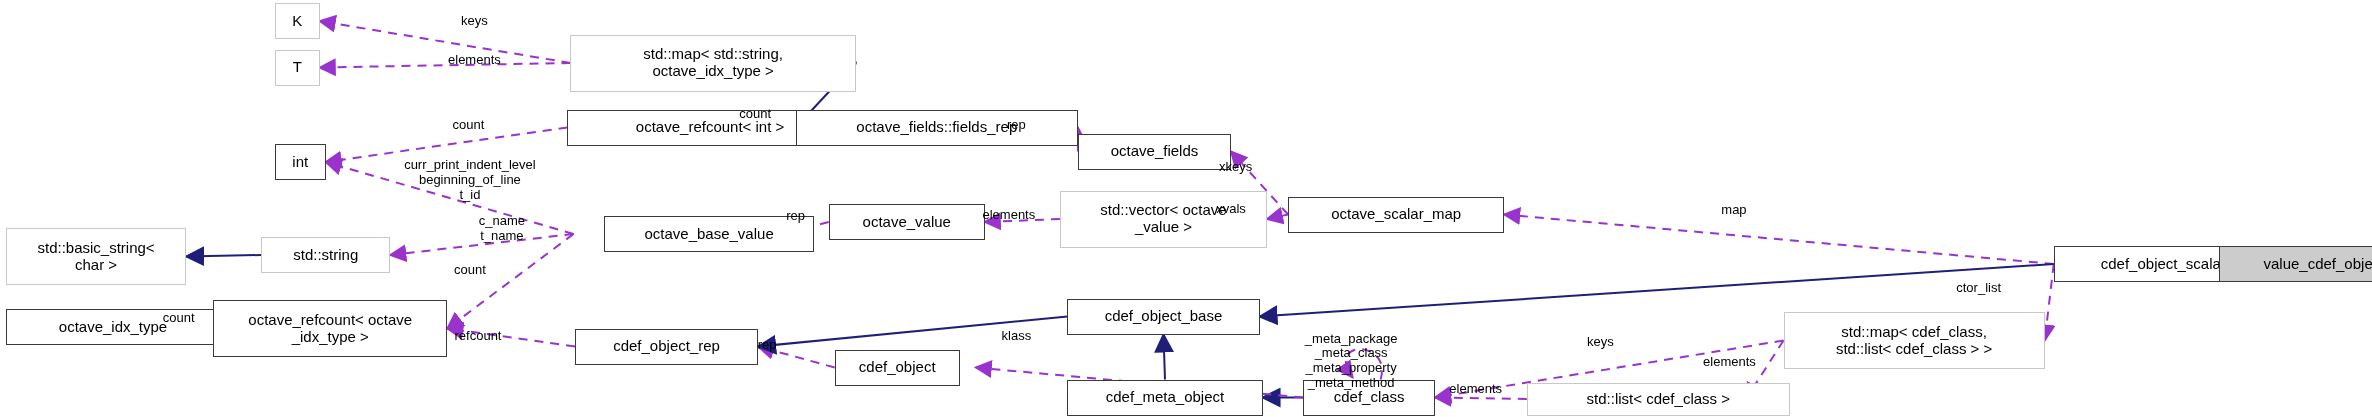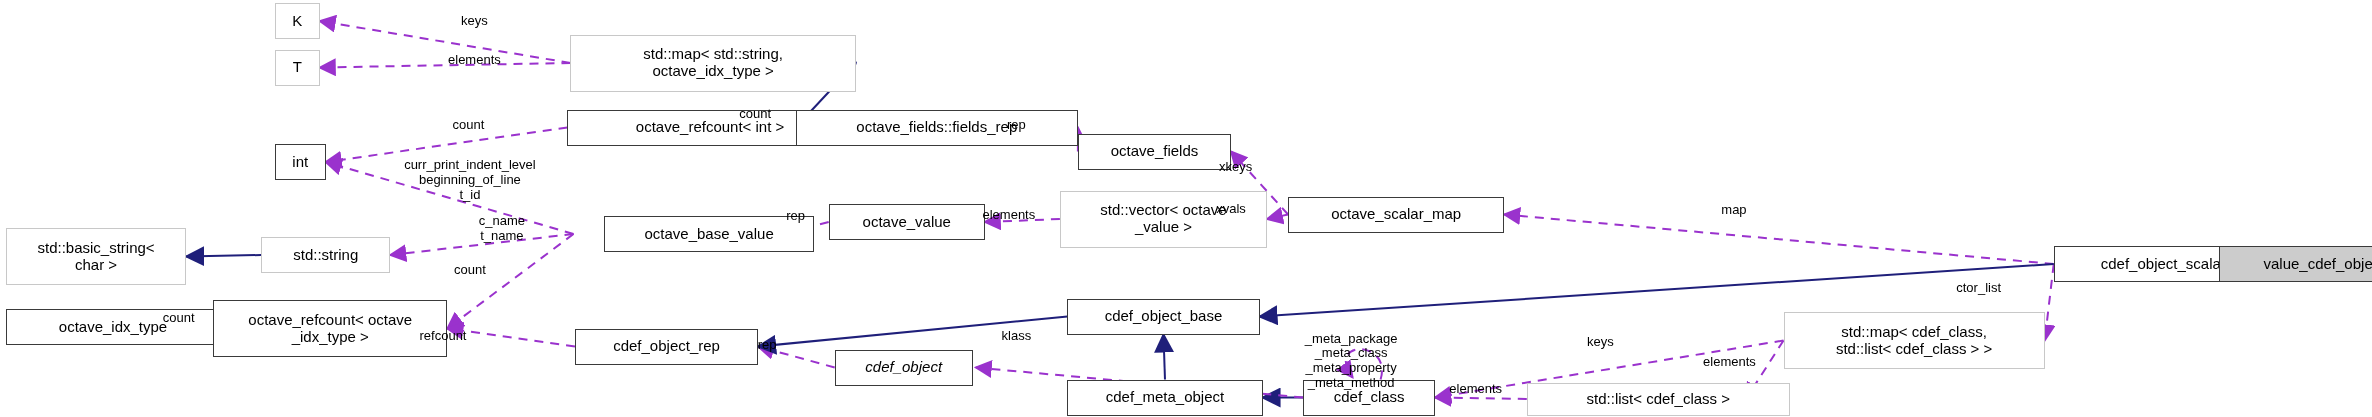--- a/index.html
+++ b/index.html
@@ -76,21 +76,21 @@
       <div class="node solid" style="left: 828.699px; top: 204px; width: 156.132px; height: 36px;">octave_value</div>
       <div class="node faint" style="left: 1059.89px; top: 190.5px; width: 207.175px; height: 57px;">std::vector&lt; octave
 _value &gt;</div>
       <div class="node solid" style="left: 1288.09px; top: 196.5px; width: 216.182px; height: 36px;">octave_scalar_map</div>
       <div class="node solid" style="left: 2053.73px; top: 246px; width: 219.185px; height: 36px;">cdef_object_scalar</div>
       <div class="node current" style="left: 2218.87px; top: 246px; width: 210.177px; height: 36px;">value_cdef_object</div>
       <div class="node solid" style="left: 6.00506px; top: 309px; width: 214px; height: 36px;">octave_idx_type</div>
       <div class="node solid" style="left: 213.18px; top: 300px; width: 234.197px; height: 57px;">octave_refcount&lt; octave
 _idx_type &gt;</div>
       <div class="node solid" style="left: 574.985px; top: 328.5px; width: 183.154px; height: 36px;">cdef_object_rep</div>
-      <div class="node solid" style="left: 834.704px; top: 349.5px; width: 138px; height: 36px; font-style: italic;">cdef_object</div>
+      <div class="node solid" style="left: 834.704px; top: 349.5px; width: 125px; height: 36px;">cdef_object</div>
       <div class="node solid" style="left: 1067.4px; top: 298.5px; width: 192.162px; height: 36px;">cdef_object_base</div>
       <div class="node solid" style="left: 1067.4px; top: 379.5px; width: 195.165px; height: 36px;">cdef_meta_object</div>
       <div class="node solid" style="left: 1303.1px; top: 379.5px; width: 132.111px; height: 36px; text-align: center;">cdef_class</div>
       <div class="node faint" style="left: 1526.79px; top: 382.5px; width: 263px; height: 33px;">std::list&lt; cdef_class &gt;</div>
       <div class="node faint" style="left: 1783.5px; top: 312px; width: 261.22px; height: 57px;">std::map&lt; cdef_class,
 std::list&lt; cdef_class &gt; &gt;</div>
     </div>
   <div id="labels-layer">
       <div class="elabel" style="left: 474.4px; top: 21px;">keys</div>
       <div class="elabel" style="left: 474.4px; top: 60px;">elements</div>
@@ -101,21 +101,21 @@
       <div class="elabel" style="left: 755.137px; top: 114px;">count</div>
       <div class="elabel" style="left: 1016.36px; top: 124.5px;">rep</div>
       <div class="elabel" style="left: 1235.54px; top: 166.5px;">xkeys</div>
       <div class="elabel" style="left: 1231.04px; top: 208.5px;">xvals</div>
       <div class="elabel" style="left: 1008.85px; top: 214.5px;">elements</div>
       <div class="elabel" style="left: 795.671px; top: 216px;">rep</div>
       <div class="elabel" style="left: 469.896px; top: 229px; margin-left: 32px;">c_name
 t_name</div>
       <div class="elabel" style="left: 469.896px; top: 270px;">count</div>
       <div class="elabel" style="left: 178.651px; top: 318px;">count</div>
-      <div class="elabel" style="left: 443px; top: 336px;">refcount</div>
+      <div class="elabel" style="left: 478px; top: 336px;">refcount</div>
       <div class="elabel" style="left: 767.147px; top: 345px;">rep</div>
       <div class="elabel" style="left: 1016.36px; top: 336px;">klass</div>
       <div class="elabel" style="left: 1351.14px; top: 325.5px; margin-top: 36px;">_meta_package
 _meta_class
 _meta_property
 _meta_method</div>
       <div class="elabel" style="left: 1475.74px; top: 388.5px;">elements</div>
       <div class="elabel" style="left: 1600.35px; top: 342px;">keys</div>
       <div class="elabel" style="left: 1729.46px; top: 361.5px;">elements</div>
       <div class="elabel" style="left: 1733.96px; top: 210px;">map</div>

